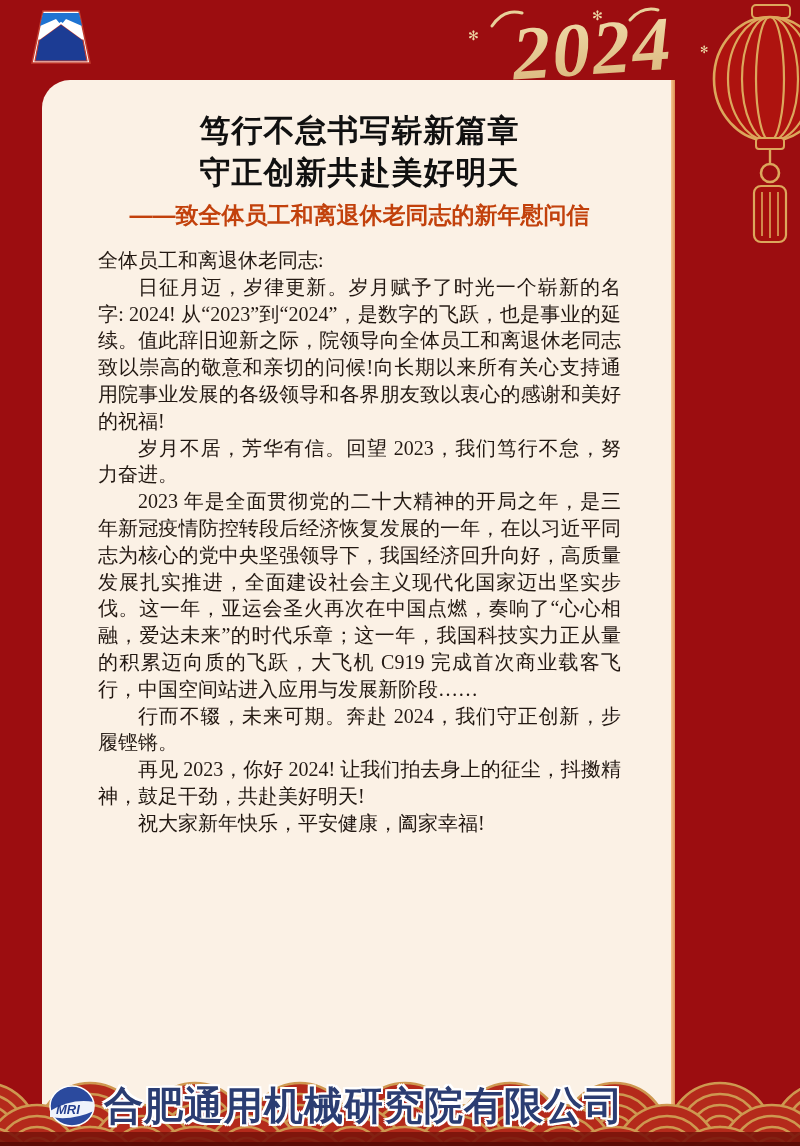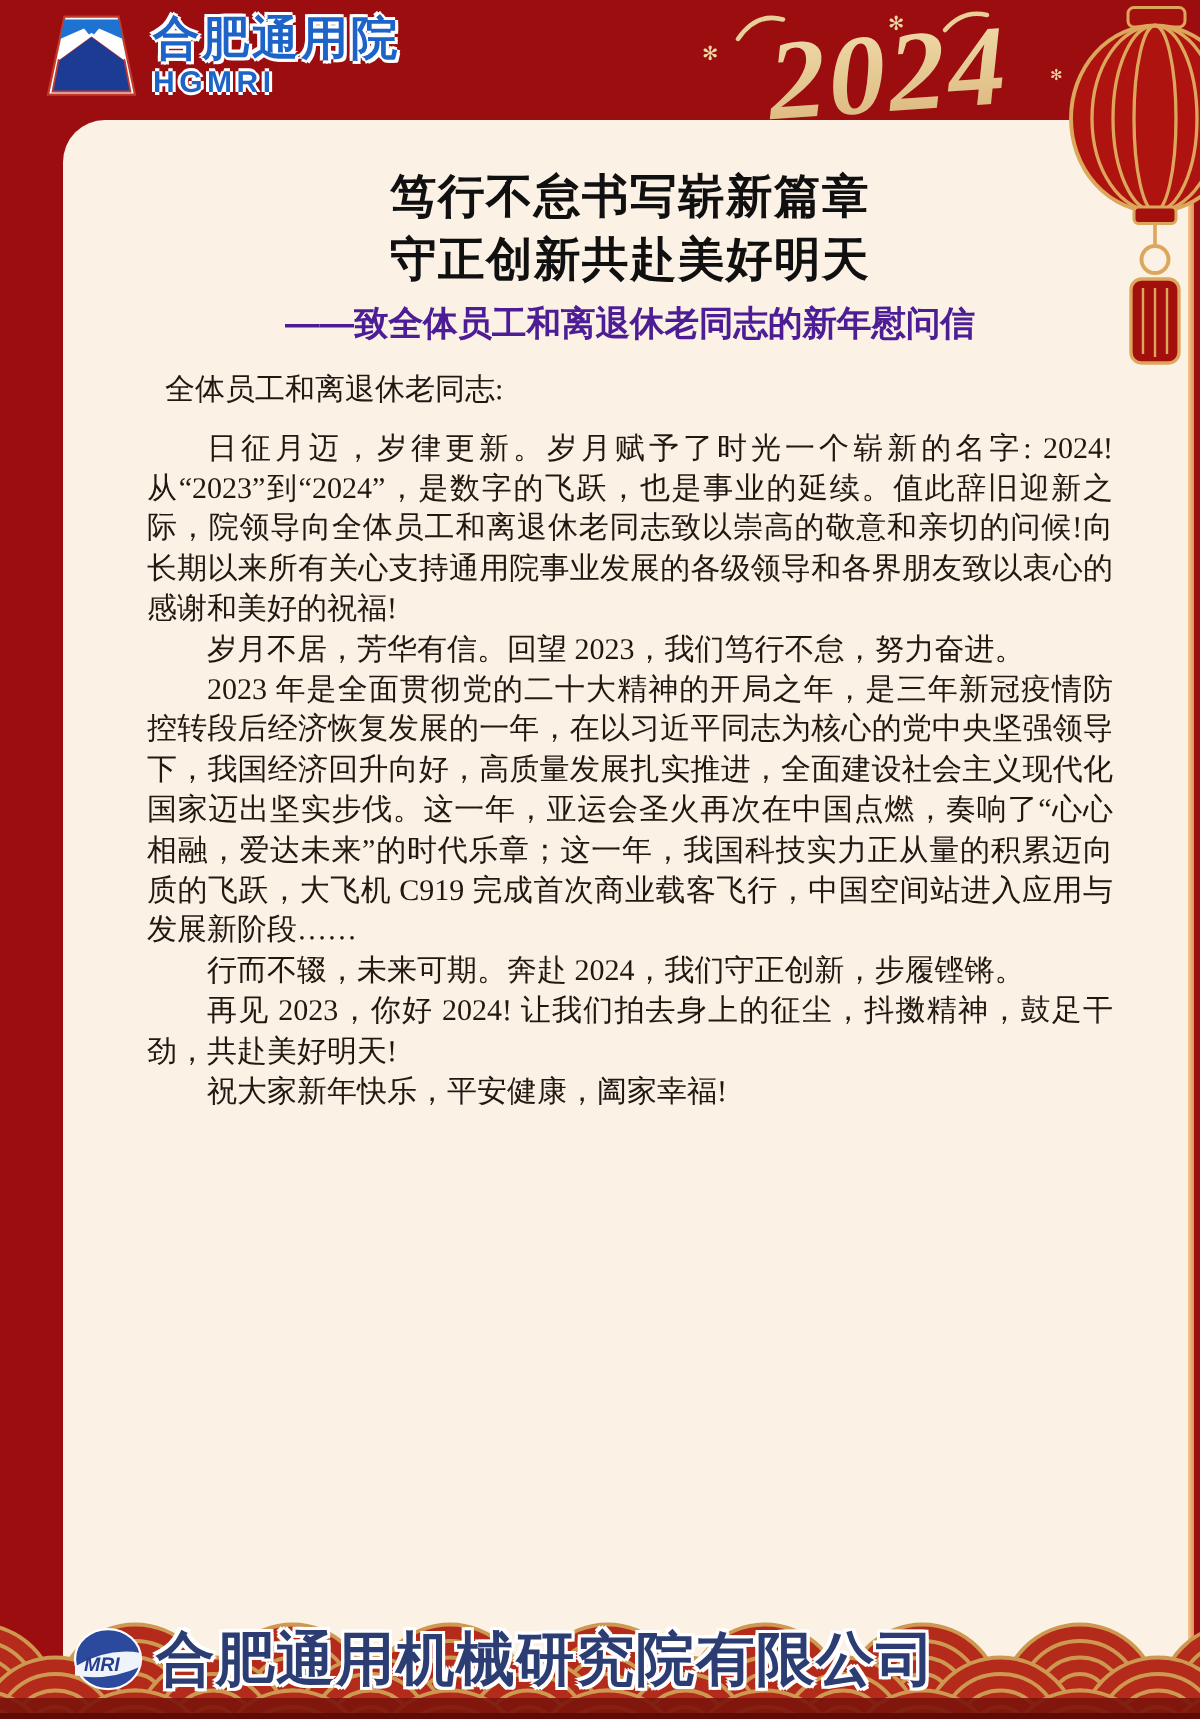--- a/index.html
+++ b/index.html
@@ -8,21 +8,21 @@
     --logo-navy:#1C3C94; --footer-navy:#2B3D72; --edge-gold:#DD9055; --lantern-red:#A81110;
   }
   html,body{margin:0;padding:0;}
   body{
     width:800px;height:1146px;position:relative;overflow:hidden;
     background:var(--bg-red);
     font-family:"Liberation Sans",sans-serif;
   }
   
   .paper{
-    position:absolute;left:42px;top:80px;width:750px;height:1066px;
+    position:absolute;left:42px;top:80px;width:629px;height:1066px;
     background:var(--paper);border-top-left-radius:28px;
     box-sizing:border-box;padding:30px 50px 0 56px;z-index:1;
   }
   .paper::after{ 
     content:"";position:absolute;right:-4px;top:0;width:4px;height:100%;
     background:linear-gradient(to right,#F4C892,var(--edge-gold));
   }
   
   .brand{position:absolute;left:30px;top:8px;display:flex;align-items:center;gap:10px;z-index:2;}
   .brand-text{display:flex;flex-direction:column;line-height:1;}
@@ -34,24 +34,24 @@
     margin-top:4px;font-size:20px;font-weight:bold;color:var(--logo-blue);letter-spacing:3px;
     text-shadow:-2px 0 0 #fff,2px 0 0 #fff,0 -2px 0 #fff,0 2px 0 #fff;
   }
   
   .year-art{position:absolute;left:462px;top:0;width:262px;height:100px;z-index:3;}
   
   .lantern{position:absolute;right:0;top:2px;width:92px;height:252px;z-index:5;}
   
   .title{margin:0;text-align:center;font-size:31px;line-height:42px;font-weight:bold;
     color:#101010;letter-spacing:1px;font-family:"Liberation Sans",sans-serif;}
-  .subtitle{margin-top:6px;text-align:center;font-size:23px;font-weight:bold;color:#4c1d95;}
+  .subtitle{margin-top:6px;text-align:center;font-size:23px;font-weight:bold;color:#c2410c;}
   .letter-body{margin-top:16px;font-family:"Liberation Serif",serif;font-size:20px;
     line-height:26.8px;color:var(--ink);text-align:justify;}
-  .salutation{margin:12px;}
+  .salutation{margin:0;}
   .para{margin:0;text-indent:2em;}
   .para.bold{font-weight:normal;}
   
   .footer{position:absolute;left:0;bottom:0;width:636px;height:66px;z-index:6;}
   .waves{position:absolute;left:0;bottom:0;}
   .brandline{position:absolute;right:12px;bottom:13px;display:flex;align-items:center;gap:8px;z-index:7;}
   .company-name{
     font-size:39px;font-weight:bold;color:var(--footer-navy);letter-spacing:1px;
     text-shadow:-2px 0 0 #fff,2px 0 0 #fff,0 -2px 0 #fff,0 2px 0 #fff,
                 2px 2px 0 #fff,-2px -2px 0 #fff,2px -2px 0 #fff,-2px 2px 0 #fff;
@@ -62,24 +62,20 @@
 </head>
 <body>
 
 <div class="brand">
   <svg class="logo" width="62" height="58" viewBox="0 0 62 58">
     <path d="M13 3 L49 3 L60 55 L2 55 Z" fill="#FFFFFF" stroke="#C23B2E" stroke-width="1.5"></path>
     <path d="M13 5 L49 5 L52 18 L36 11 L31 17 L26 11 L10 18 Z" fill="#1E73D2"></path>
     <path d="M31 16 L53 32 L57 53 L5 53 L9 32 Z" fill="#1C3C94" stroke="#C23B2E" stroke-width="1.2"></path>
     <path d="M9 31 L31 15 L53 31" fill="none" stroke="#FFFFFF" stroke-width="2"></path>
   </svg>
-  <div class="brand-text">
-    <span class="brand-cn">合肥通用院</span>
-    <span class="brand-en">HGMRI</span>
-  </div>
 </div>
 
 <svg class="year-art" viewBox="0 0 262 100">
   <defs>
     <linearGradient id="goldgrad" x1="0" y1="0" x2="0" y2="1">
       <stop offset="0" stop-color="#F2DFAE"></stop>
         <stop offset="1" stop-color="#D9B479"></stop>
     </linearGradient>
   </defs>
   <text x="131" y="74" text-anchor="middle" font-family="'Liberation Serif',serif" font-style="italic" font-weight="bold" font-size="76" letter-spacing="2" fill="url(#goldgrad)" transform="rotate(-4 131 60)">2024</text>

